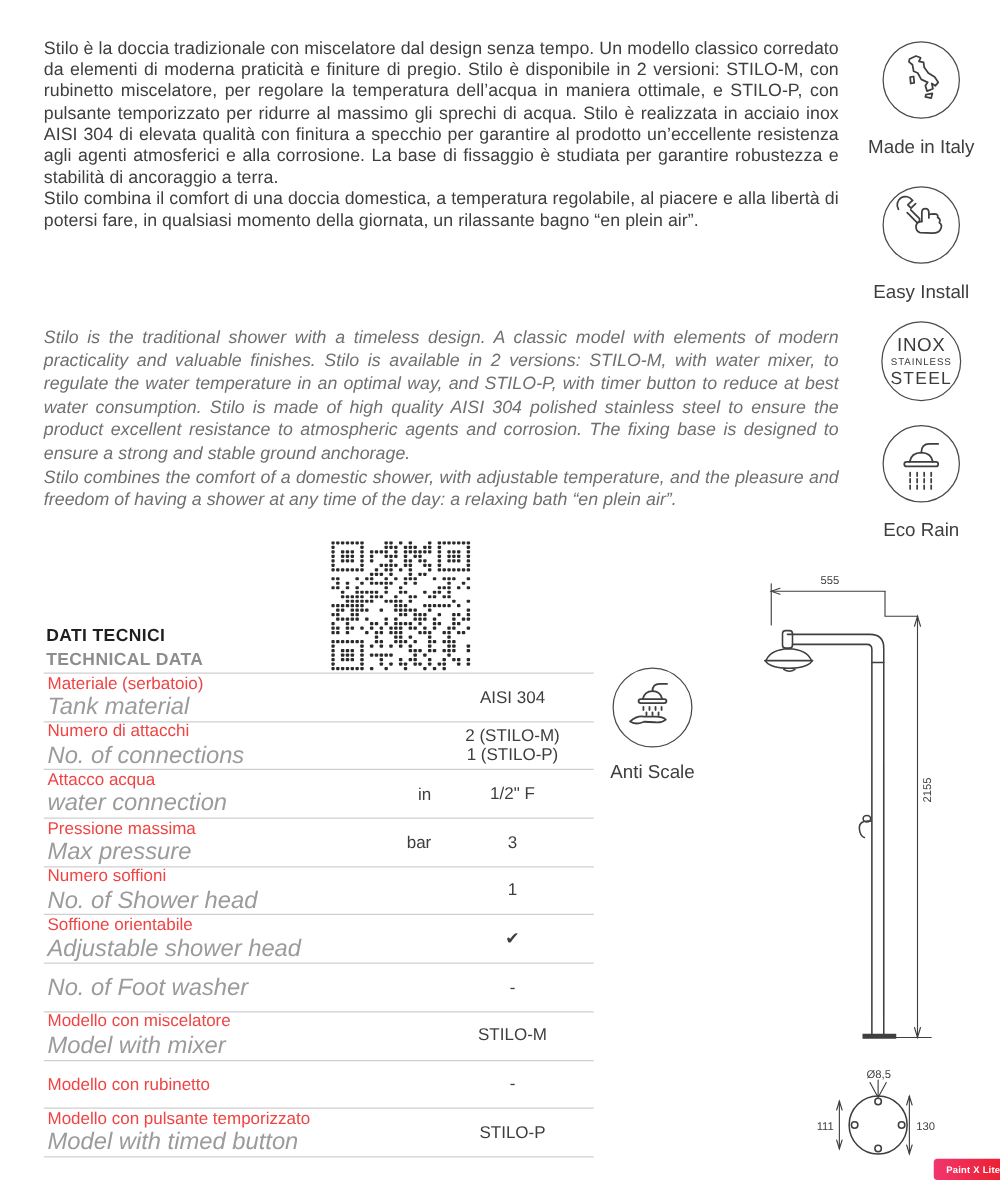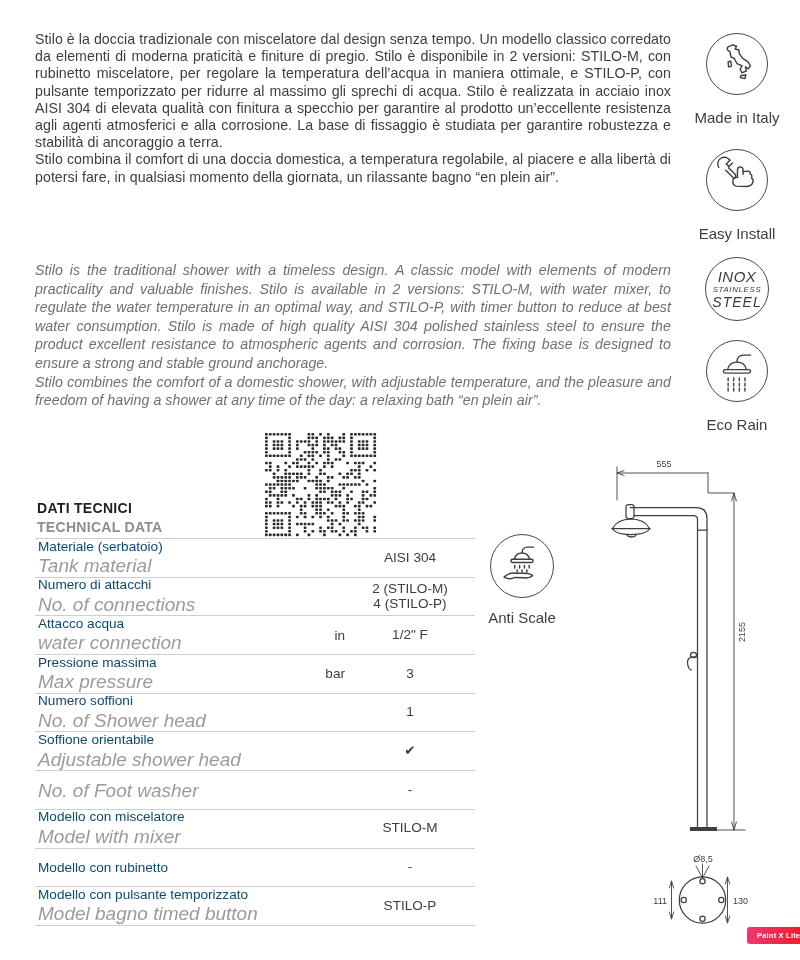--- a/index.html
+++ b/index.html
@@ -19,35 +19,35 @@
 
   
   .sec-head{position:absolute;left:37px;top:500px;}
   .sec-head .t1{font-size:14px;font-weight:bold;color:#1f1f1e;letter-spacing:.3px;}
   .sec-head .t2{font-size:14px;font-weight:bold;color:#8d8d8c;letter-spacing:.3px;margin-top:3px;}
 
   
   #tech-table{position:absolute;left:35px;top:538px;width:440px;border-bottom:1px solid #cfcfcf;}
   .trow{display:flex;align-items:center;height:38.7px;border-top:1px solid #cfcfcf;box-sizing:border-box;}
   .tlabel{flex:1;padding-left:3px;}
-  .tl-it{font-size:13.6px;color:#0c4a6e;}
+  .tl-it{font-size:13.6px;color:#ef4444;}
   .tl-en{font-size:19px;font-style:italic;color:#9b9b9a;margin-top:1.5px;}
   .tunit{width:72px;text-align:right;font-size:13.6px;color:#3e3e3d;}
   .tvalue{width:130px;text-align:center;font-size:13.6px;color:#3e3e3d;line-height:14.5px;}
 
   
   .badge{position:absolute;width:140px;text-align:center;}
   .ic{width:62px;height:62px;border:1.5px solid #4a4a49;border-radius:50%;margin:0 auto;
       display:flex;flex-direction:column;align-items:center;justify-content:center;box-sizing:border-box;}
   .ic svg{display:block;}
   .ic-label{margin-top:14px;font-size:15px;color:#3e3e3d;white-space:nowrap;}
   #b-italy{left:667px;top:33px;}
   #b-easy{left:667px;top:149px;}
   #b-inox{left:667px;top:257px;}
-  #b-inox .ic{width:64px;height:64px;font-style:italic;}
+  #b-inox .ic{width:64px;height:64px;}
   #b-eco{left:667px;top:340px;}
   #b-anti{left:452px;top:534px;}
   #b-anti .ic{width:64px;height:64px;}
   #b-anti .ic-label{margin-top:11px;}
   .inox-l1{font-size:15px;letter-spacing:.5px;color:#3a3a39;line-height:15px;}
   .inox-l2{font-size:7.8px;letter-spacing:.7px;color:#3a3a39;margin-top:2px;line-height:8px;}
   .inox-l3{font-size:14px;letter-spacing:1px;color:#3a3a39;line-height:15px;margin-top:1px;}
   .glyph{stroke:#3f3f3f;fill:none;stroke-width:1.5;stroke-linecap:round;stroke-linejoin:round;}
 
   
@@ -509,21 +509,21 @@
         </div>
       </div>
       <div class="trow">
         <div class="tlabel">
           <div class="tl-it">Numero di attacchi</div>
           <div class="tl-en">No. of connections</div>
         </div>
         <div class="tunit"></div>
         <div class="tvalue">
           <div>2 (STILO-M)</div>
-          <div>4 (STILO-P)</div>
+          <div>1 (STILO-P)</div>
         </div>
       </div>
       <div class="trow">
         <div class="tlabel">
           <div class="tl-it">Attacco acqua</div>
           <div class="tl-en">water connection</div>
         </div>
         <div class="tunit">in</div>
         <div class="tvalue">
           <div>1/2" F</div>
@@ -583,21 +583,21 @@
           <div class="tl-it">Modello con rubinetto</div>
         </div>
         <div class="tunit"></div>
         <div class="tvalue">
           <div>-</div>
         </div>
       </div>
       <div class="trow">
         <div class="tlabel">
           <div class="tl-it">Modello con pulsante temporizzato</div>
-          <div class="tl-en">Model bagno timed button</div>
+          <div class="tl-en">Model with timed button</div>
         </div>
         <div class="tunit"></div>
         <div class="tvalue">
           <div>STILO-P</div>
         </div>
       </div>
     </div>
 
   <div class="badge" id="b-italy">
     <div class="ic">

